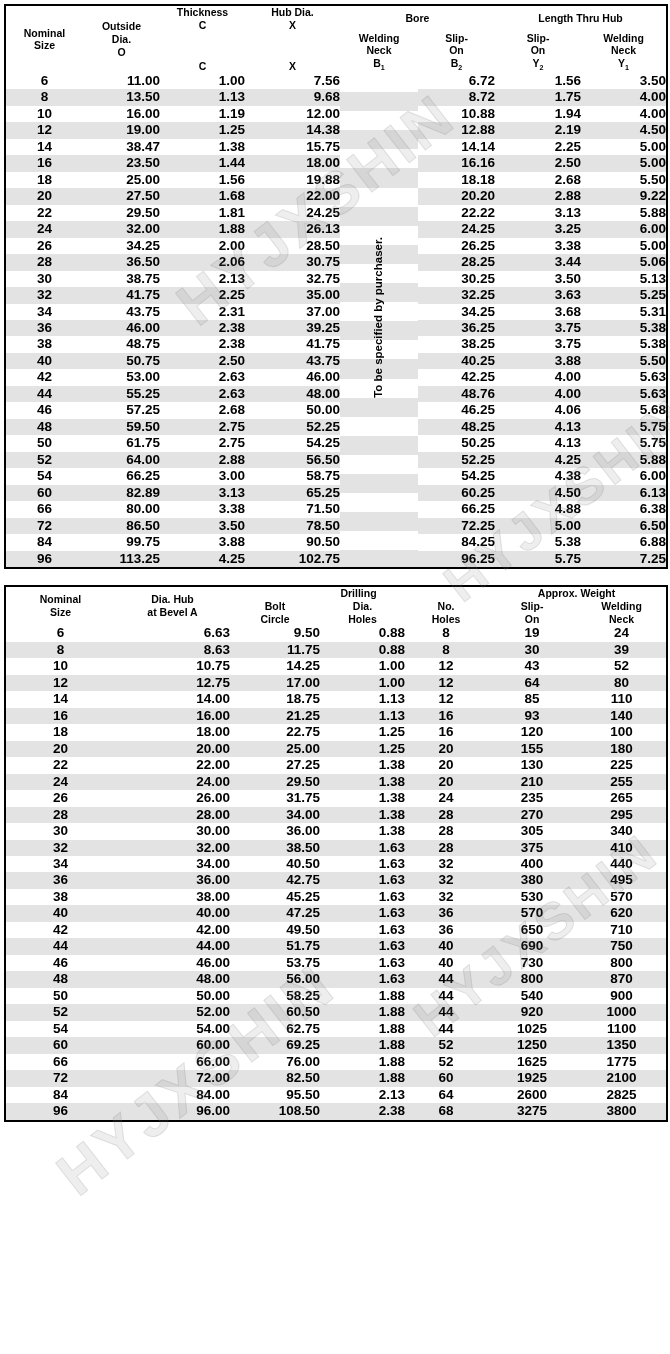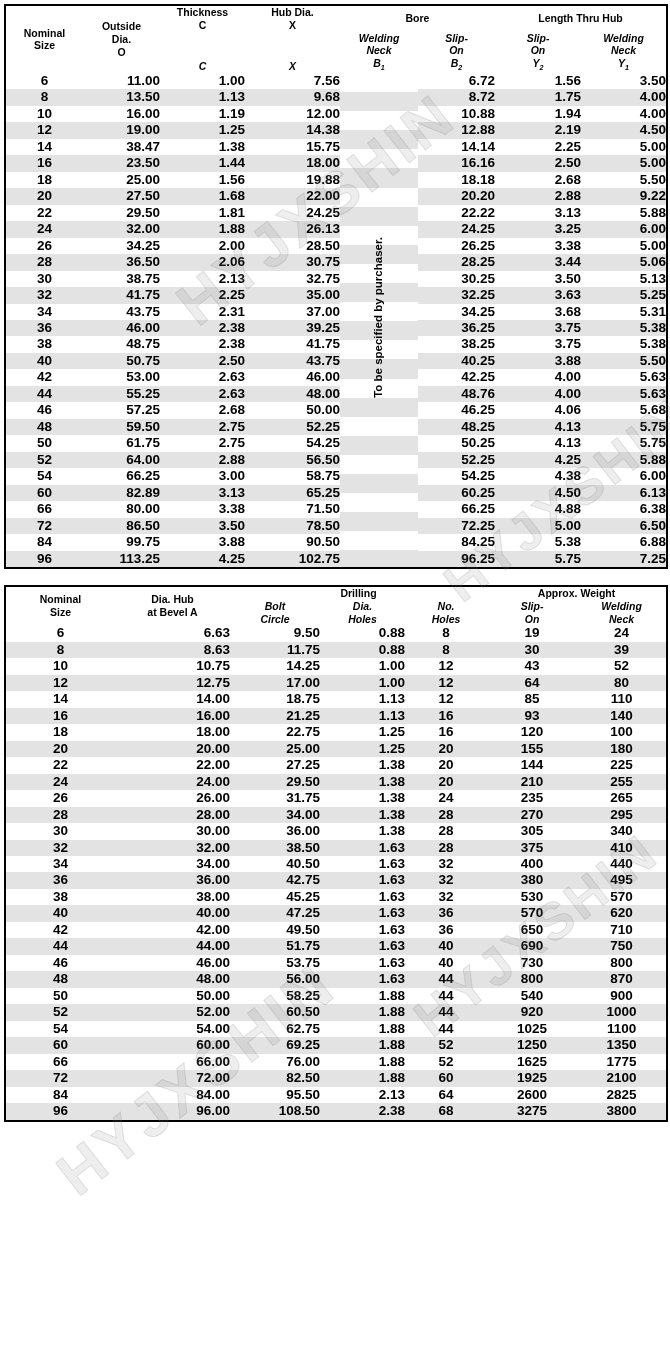--- a/index.html
+++ b/index.html
@@ -69,21 +69,21 @@
 
   
   .hdr {
     font-size: 10.5px;
     font-weight: bold;
     text-align: center;
     line-height: 1.22;
     vertical-align: middle;
     padding: 3px 1px;
   }
-  .hdr-bot { vertical-align: bottom; padding-bottom: 5px; font-style: italic; }
+  .hdr-bot { vertical-align: bottom; padding-bottom: 5px; }
 
   .bl  { border-left: 2px solid #000; }
   .bb  { border-bottom: 2px solid #000; }
 
   
   .d {
     font-size: 13.5px;
     font-weight: bold;
     text-align: right;
     padding: 1.5px 14px 1.5px 2px;
@@ -584,21 +584,21 @@
           <td class="d d-c">20</td>
           <td class="d bl d-c">155</td>
           <td class="d d-c">180</td>
         </tr>
         <tr>
           <td class="d d-c">22</td>
           <td class="d bl">22.00</td>
           <td class="d bl">27.25</td>
           <td class="d ">1.38</td>
           <td class="d d-c">20</td>
-          <td class="d bl d-c">144</td>
+          <td class="d bl d-c">130</td>
           <td class="d d-c">225</td>
         </tr>
         <tr class="alt">
           <td class="d d-c">24</td>
           <td class="d bl">24.00</td>
           <td class="d bl">29.50</td>
           <td class="d ">1.38</td>
           <td class="d d-c">20</td>
           <td class="d bl d-c">210</td>
           <td class="d d-c">255</td>

